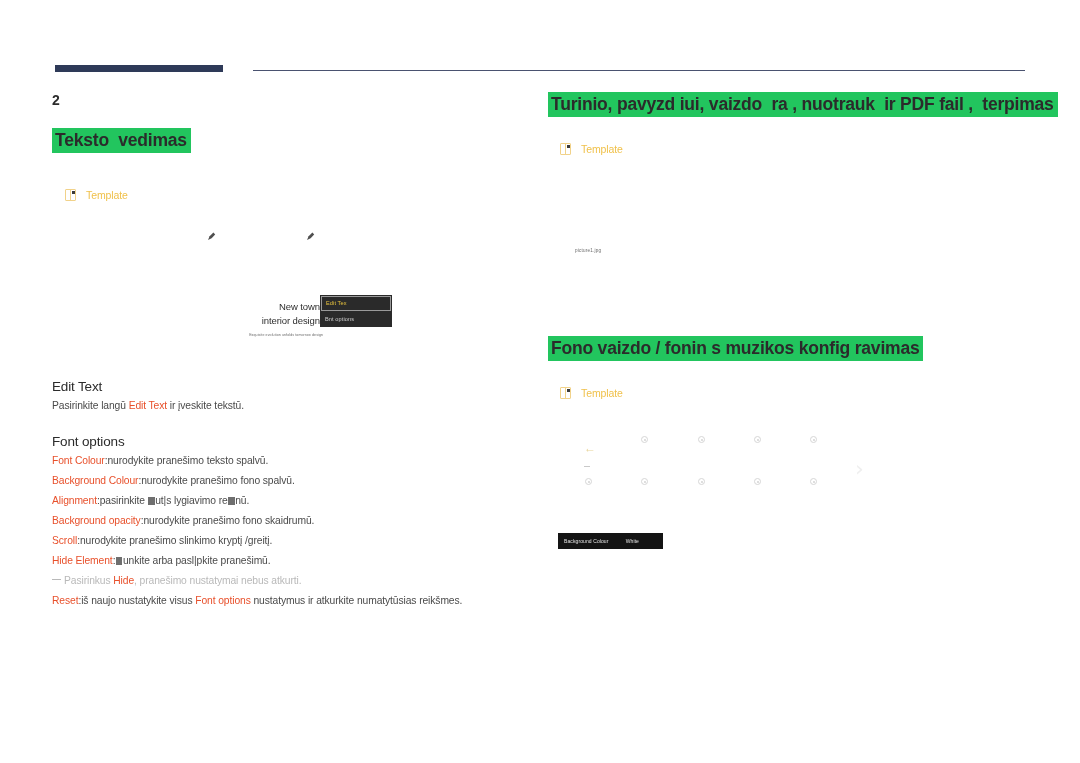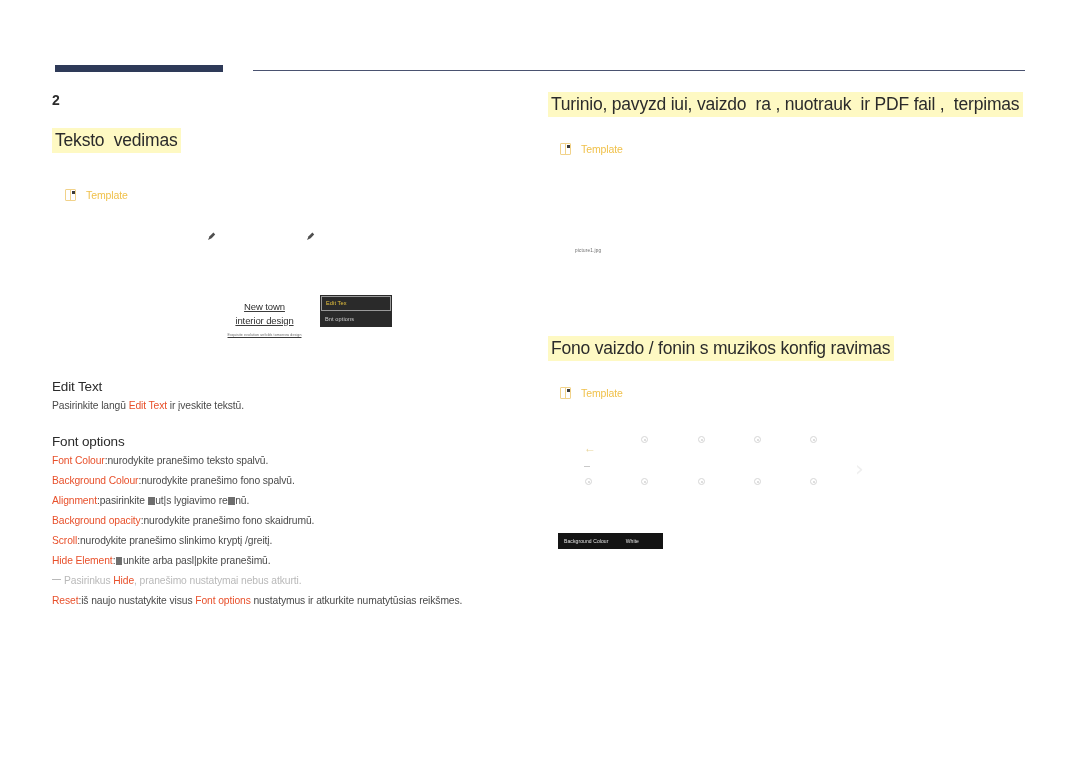--- a/index.html
+++ b/index.html
@@ -55,27 +55,28 @@
   }
   .step-text {
     font-size: 11.3px;
     color: #3f3f3f;
     line-height: 16px;
     letter-spacing: -0.1px;
   }
 
   .hl-heading {
     display: inline-block;
-    background: #fef9c3;
+    background: #22c55e;
     color: #2b2b2b;
     font-size: 17.5px;
     line-height: 22px;
     padding: 1px 4px 2px 3px;
     letter-spacing: -0.2px;
     white-space: pre;
+    font-weight: bold;
   }
   .h-wrap-left { margin-top: 20px; }
 
   
   .tpl {
     display: inline-flex;
     align-items: center;
     gap: 10px;
     color: #f0c14b;
     font-size: 10.5px;
@@ -116,25 +117,24 @@
   }
   .pencil {
     position: absolute;
     width: 9px;
     height: 9px;
   }
   .pencil svg { display: block; }
 
   .mock-card {
     position: absolute;
-    left: 150px;
+    left: 143px;
     top: 80px;
     width: 125px;
-    text-align: center;
-    text-decoration: underline;
+    text-align: right;
   }
   .mock-title {
     font-size: 9.5px;
     color: #2f2f2f;
     line-height: 13.5px;
     letter-spacing: -0.1px;
   }
   .mock-sub {
     margin-top: 6px;
     font-size: 3.4px;

